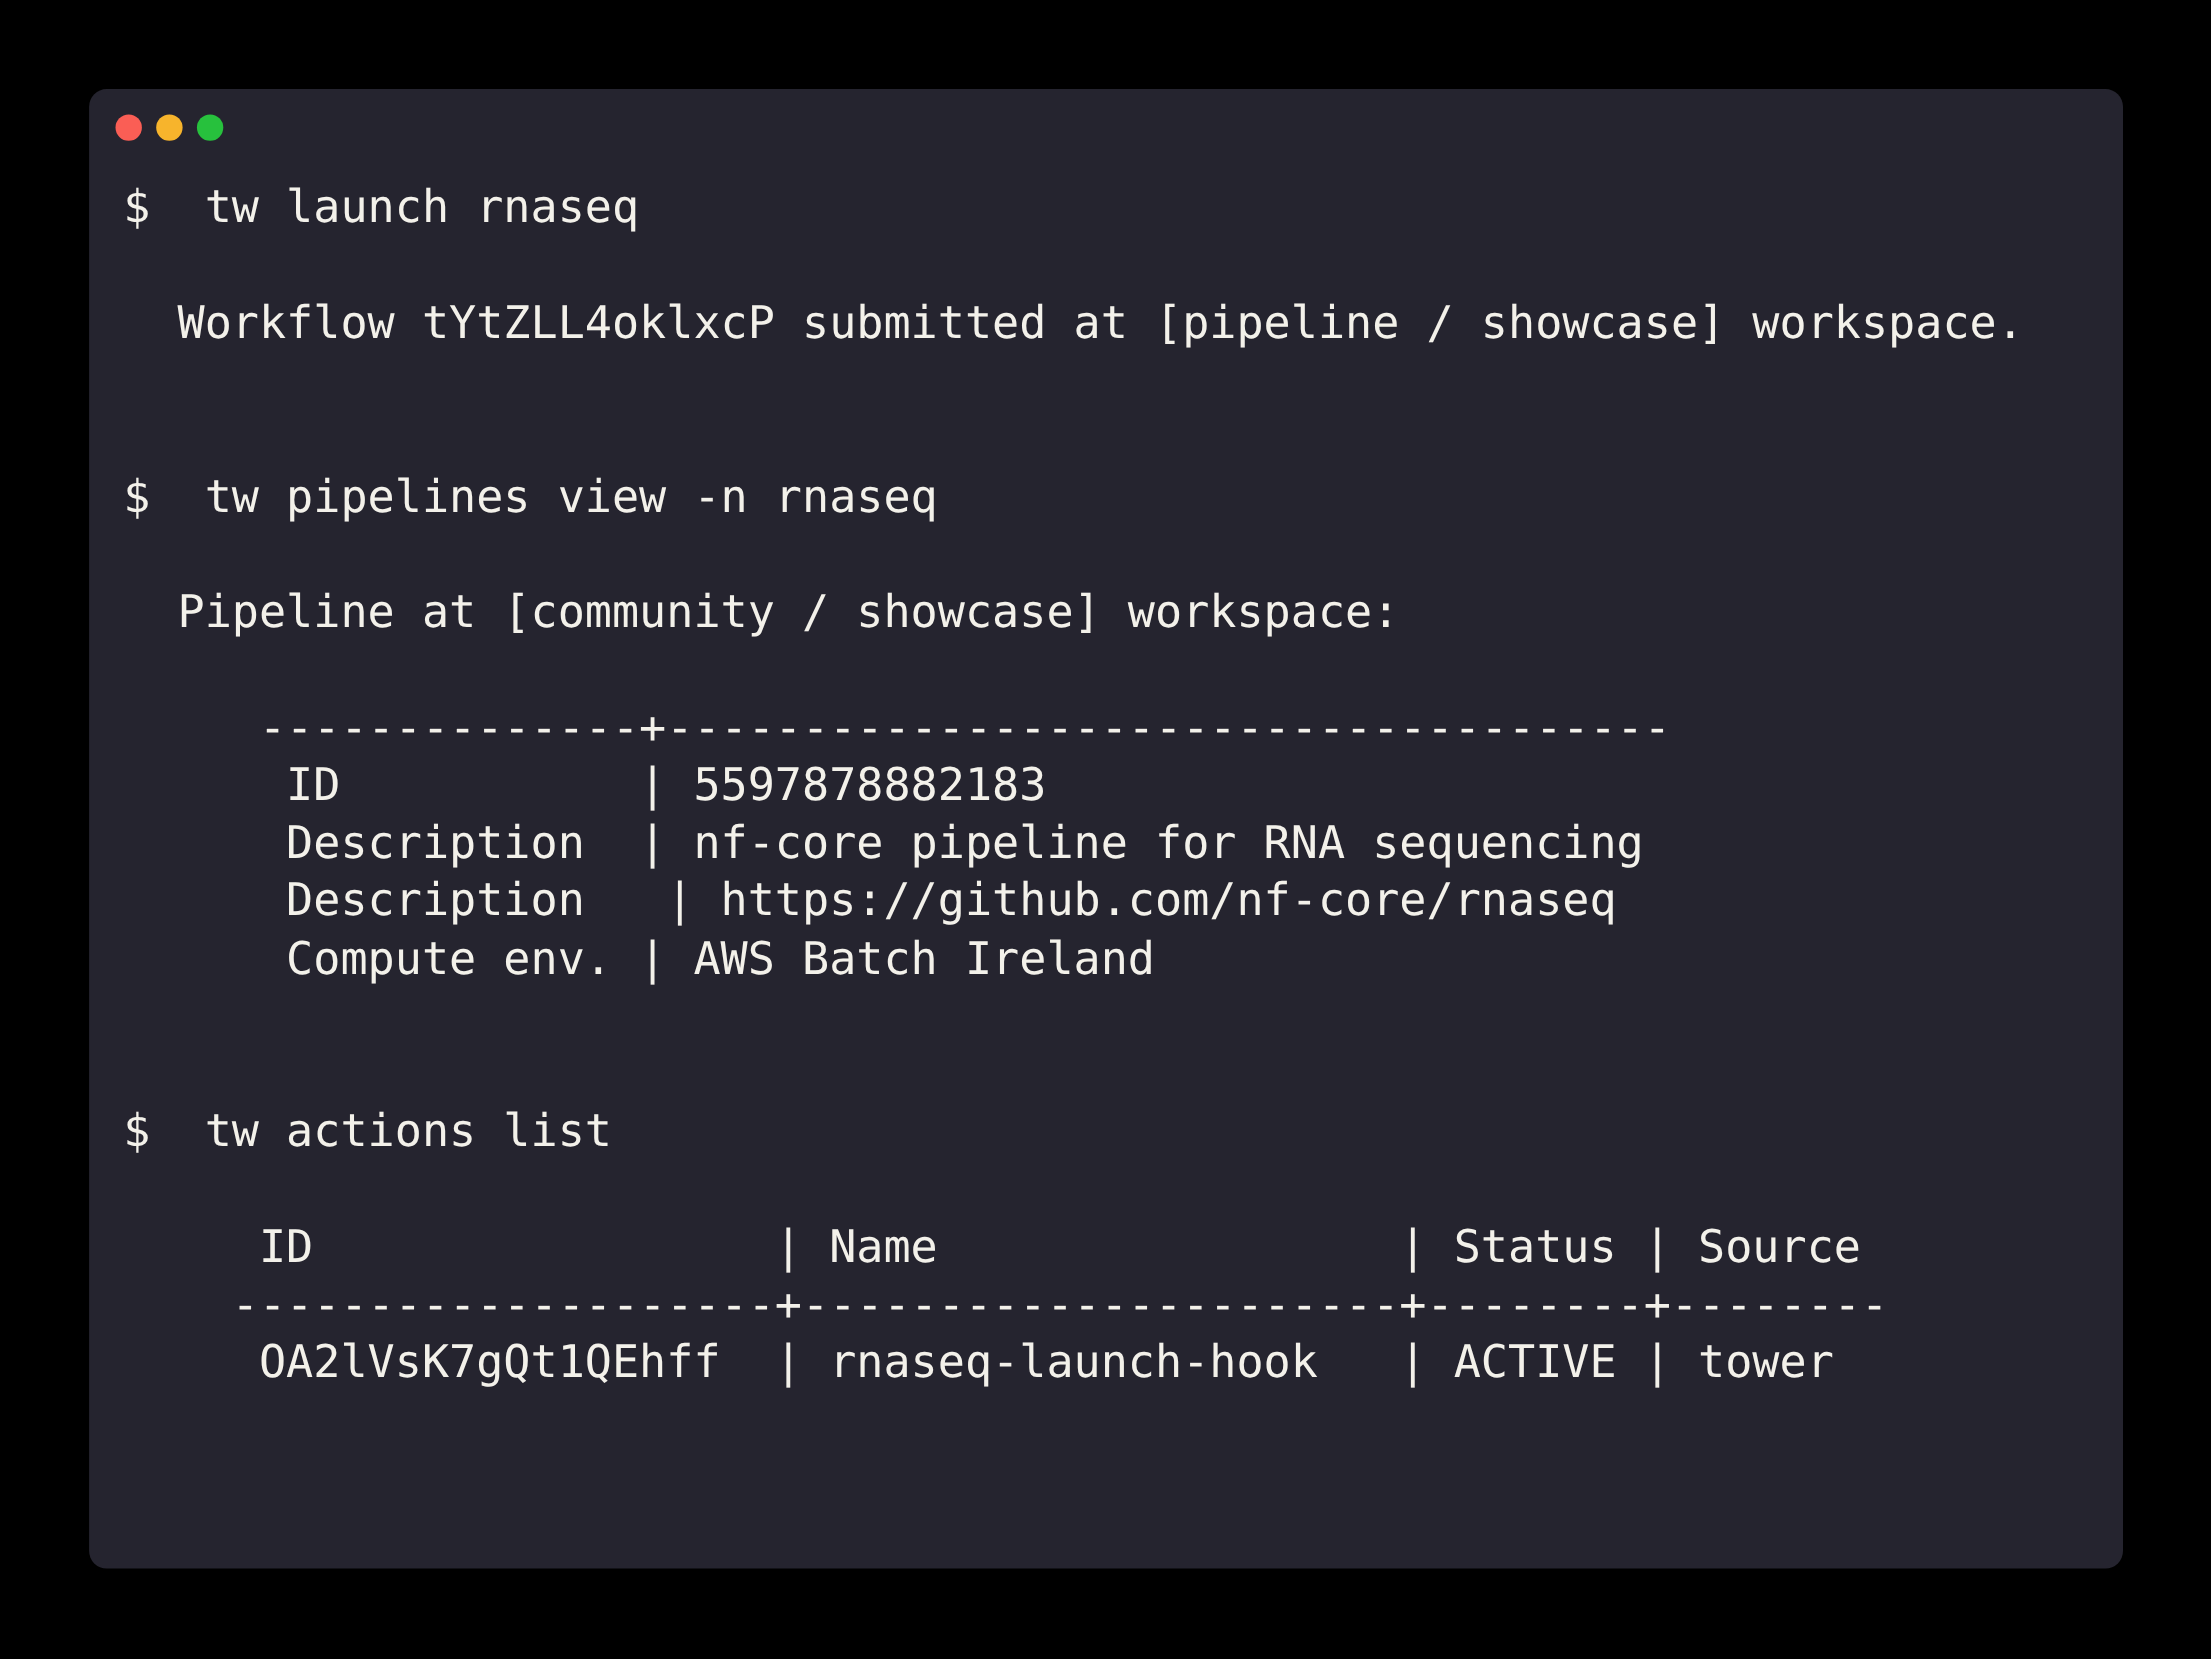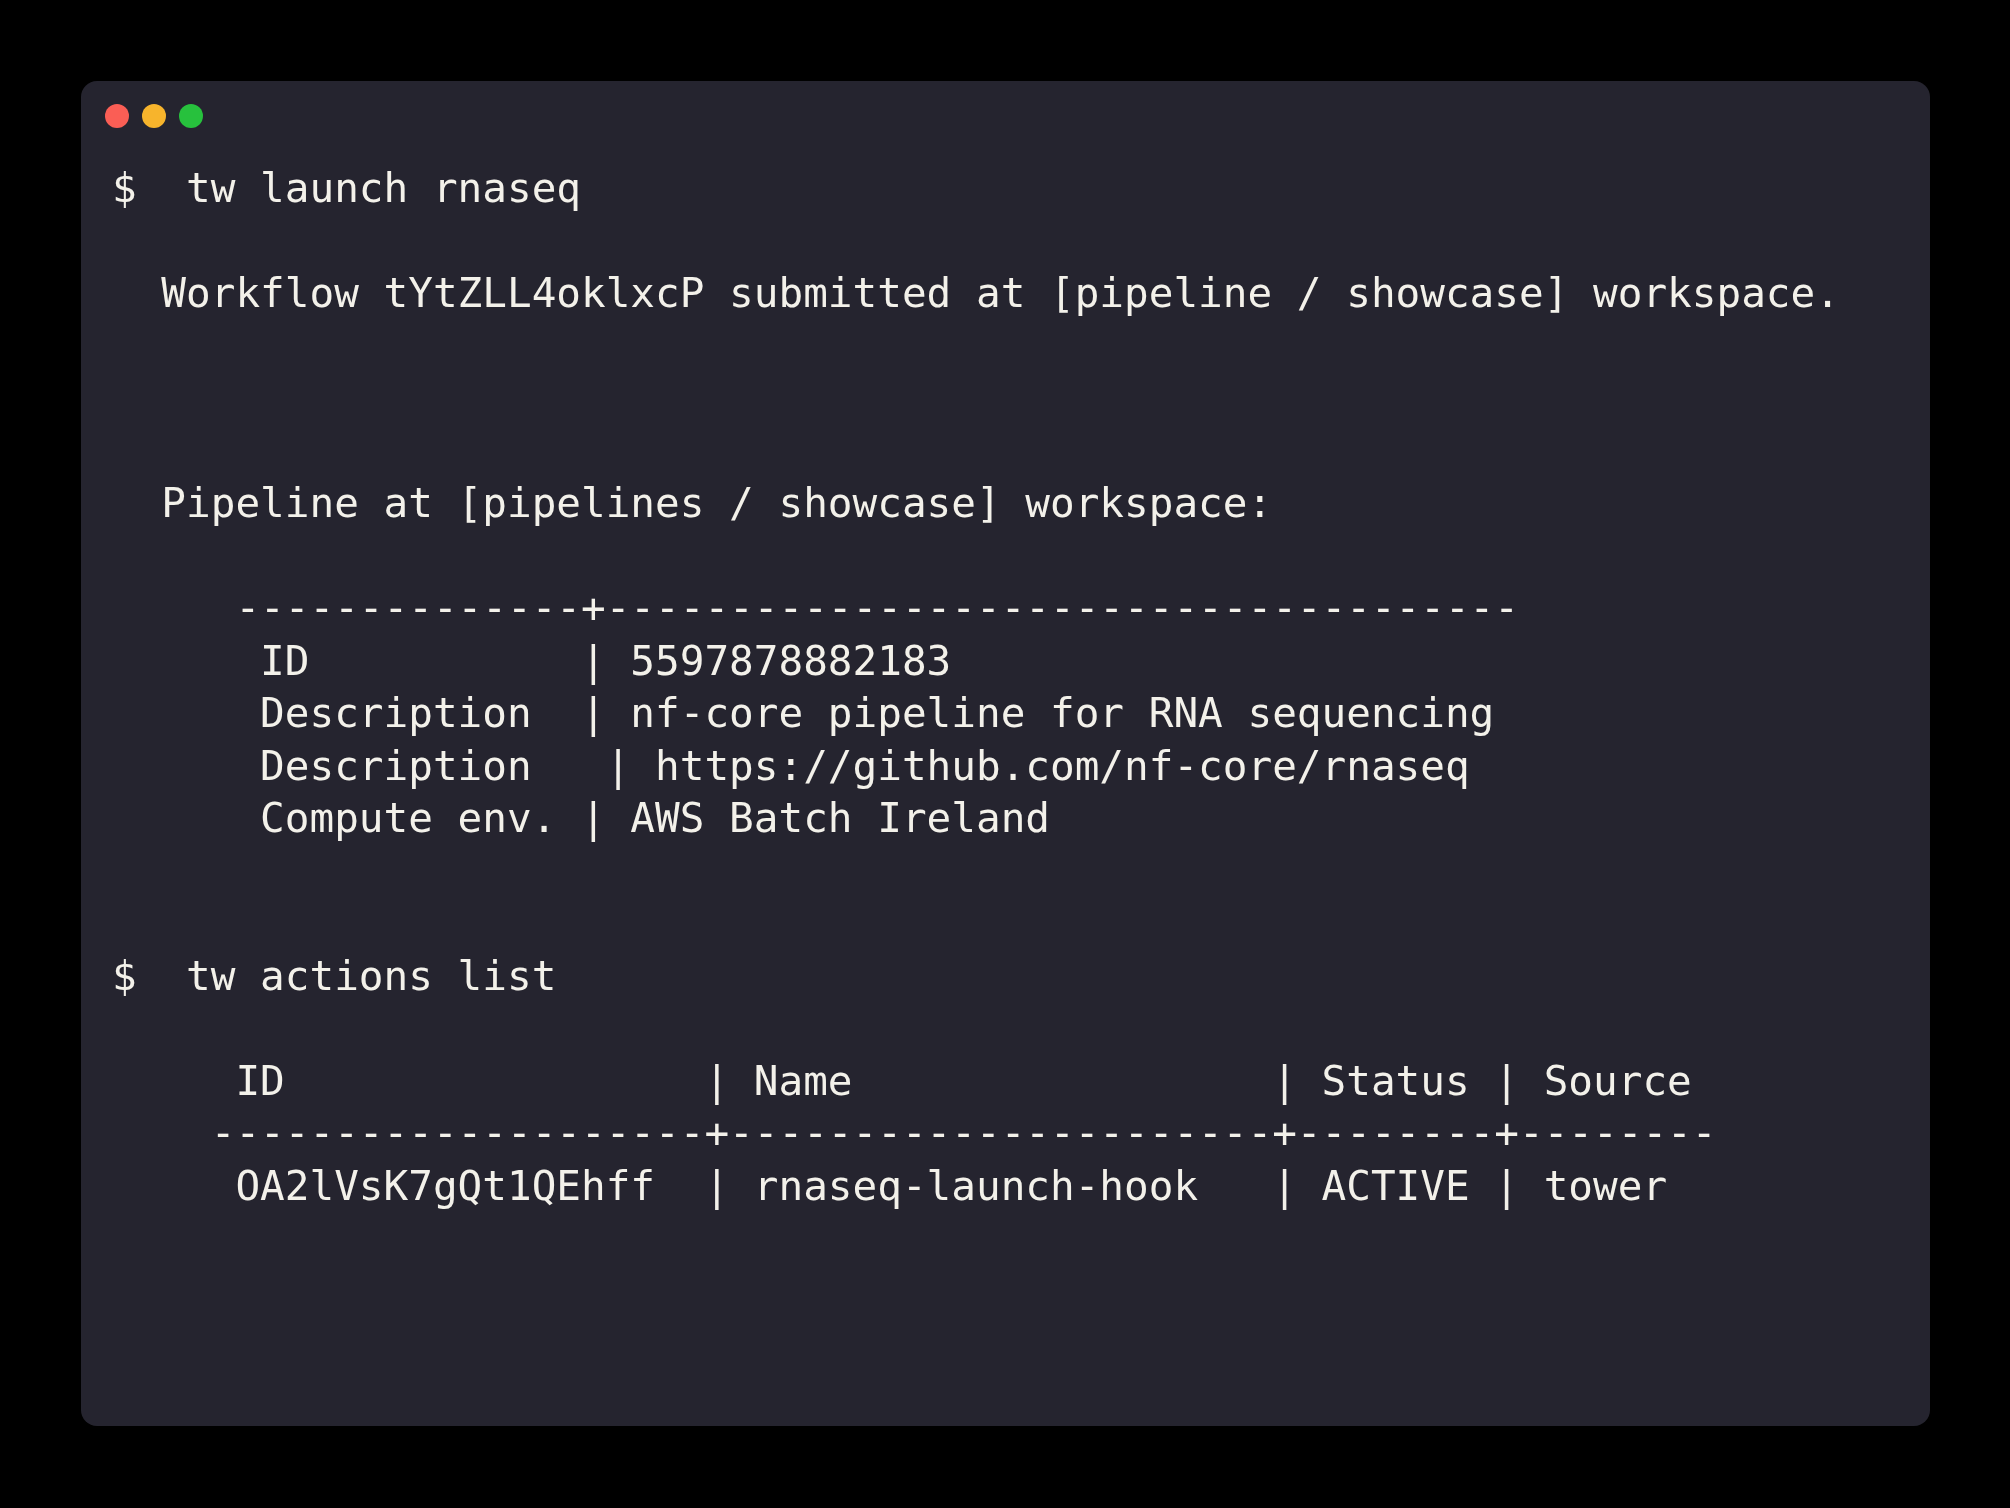--- a/index.html
+++ b/index.html
@@ -61,22 +61,23 @@
       <div class="light" style="background: rgb(250, 94, 85);"></div>
       <div class="light" style="background: rgb(247, 180, 44);"></div>
       <div class="light" style="background: rgb(39, 193, 61);"></div>
     </div>
     <div class="terminal-body" style="color: rgb(243, 241, 234);">
       <div class="line">$  tw launch rnaseq</div>
       <div class="line"></div>
       <div class="line">  Workflow tYtZLL4oklxcP submitted at [pipeline / showcase] workspace.</div>
       <div class="line"></div>
       <div class="line"></div>
+      <div class="line">$  tw pipelines view -n rnaseq</div>
       <div class="line"></div>
-      <div class="line">  Pipeline at [pipelines / showcase] workspace:</div>
+      <div class="line">  Pipeline at [community / showcase] workspace:</div>
       <div class="line"></div>
       <div class="line">     --------------+-------------------------------------</div>
       <div class="line">      ID           | 5597878882183</div>
       <div class="line">      Description  | nf-core pipeline for RNA sequencing</div>
       <div class="line">      Description   | https://github.com/nf-core/rnaseq</div>
       <div class="line">      Compute env. | AWS Batch Ireland</div>
       <div class="line"></div>
       <div class="line"></div>
       <div class="line">$  tw actions list</div>
       <div class="line"></div>

